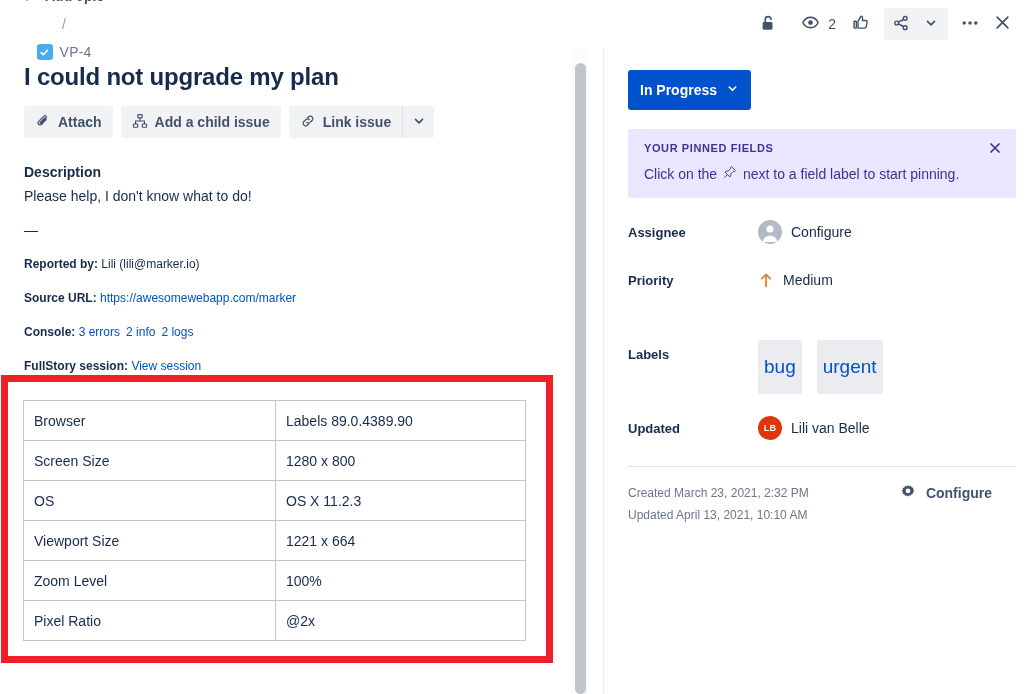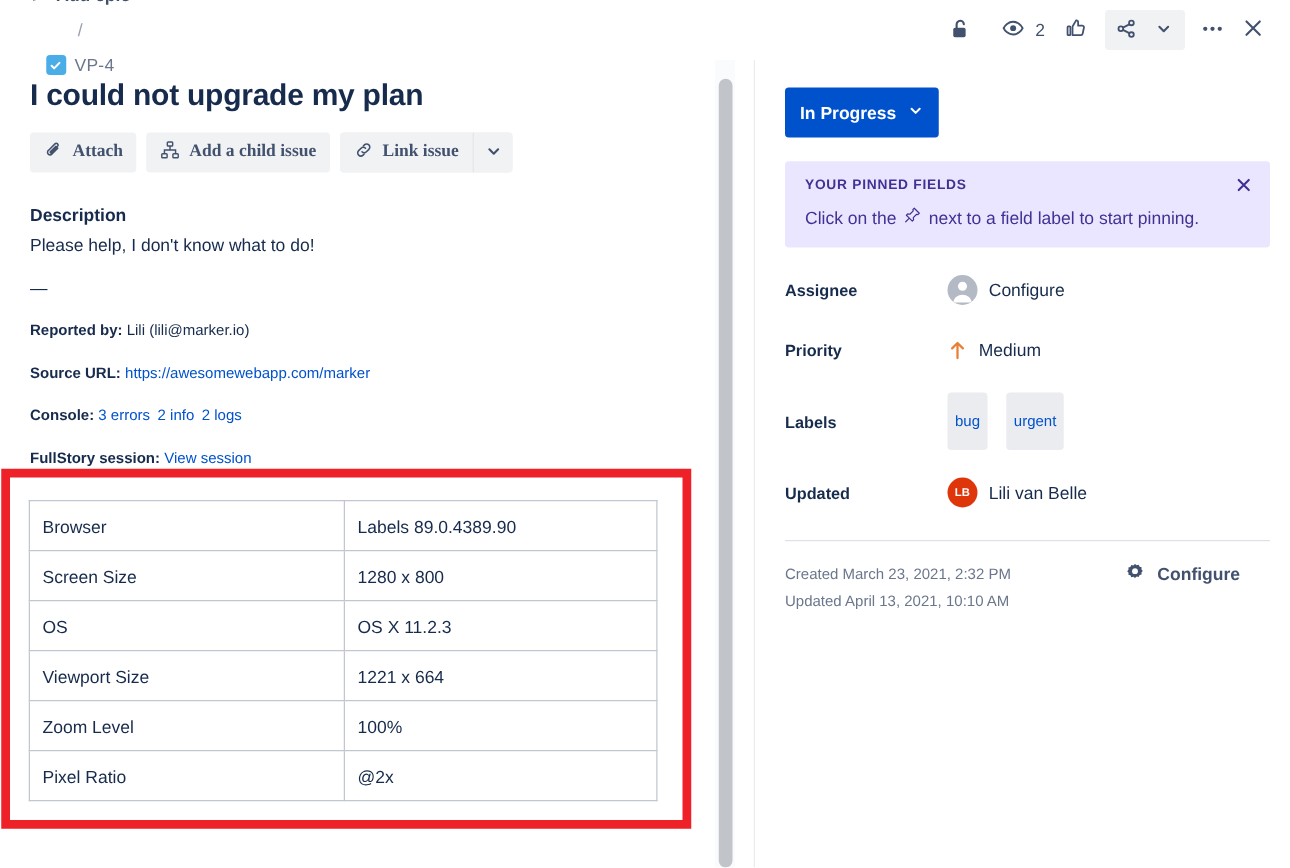--- a/index.html
+++ b/index.html
@@ -50,21 +50,21 @@
     padding: 14px 24px 0 24px; overflow: hidden;
   }
   .issue-title {
     font-size: 24px; font-weight: bold; color: #172b4d; margin: 0 0 14px 0; line-height: 30px;
     letter-spacing: -.2px;
   }
   .action-row { display: flex; align-items: center; gap: 8px; margin-bottom: 26px; }
   .act-btn {
     display: inline-flex; align-items: center; gap: 7px; height: 32px; padding: 0 11px;
     background: #f1f2f4; border: none; border-radius: 3px; color: #42526e;
-    font-size: 14px; font-weight: bold; font-family: Liberation Serif, serif; cursor: pointer; white-space: nowrap;
+    font-size: 14px; font-weight: bold; font-family: Liberation Sans, sans-serif; cursor: pointer; white-space: nowrap;
   }
   .act-split { display: inline-flex; align-items: stretch; background: #f1f2f4; border-radius: 3px; }
   .act-split .act-btn { border-radius: 3px 0 0 3px; }
   .act-split .split-chev {
     width: 32px; background: #f1f2f4; border: none; border-left: 1px solid #dcdfe4;
     border-radius: 0 3px 3px 0; display: inline-flex; align-items: center; justify-content: center;
     color: #42526e; cursor: pointer;
   }
 
   .sec-title { font-size: 14px; font-weight: bold; color: #172b4d; margin: 0 0 6px 0; }
@@ -131,21 +131,21 @@
     display: inline-flex; align-items: center; justify-content: center; overflow: hidden;
   }
   .avatar-initials {
     width: 24px; height: 24px; border-radius: 50%; background: #de350b; color: #fff;
     font-size: 9px; font-weight: bold; display: inline-flex; align-items: center; justify-content: center;
     flex: 0 0 auto; letter-spacing: .2px;
   }
   .prio-ic { width: 16px; display: inline-flex; justify-content: center; color: #e97f33; }
   .chip {
     display: inline-block; background: #ebecf0; color: #0052cc; border-radius: 3px;
-    padding: 16px 6px; font-size: 12px; margin-right: 6px; cursor: pointer;
+    padding: 16px 6px; font-size: 19px; margin-right: 6px; cursor: pointer; margin-top: 26px;
   }
   .hr { margin-top: 24px; border-top: 1px solid #dfe1e6; }
   .footer-row { display: flex; align-items: flex-start; margin-top: 15px; }
   .stamps { font-size: 12px; line-height: 22px; color: #6b778c; }
   .configure {
     margin-left: auto; margin-right: 24px; display: inline-flex; align-items: center; gap: 9px;
     font-size: 14px; font-weight: bold; color: #42526e; cursor: pointer;
   }
 </style>
 </head>

